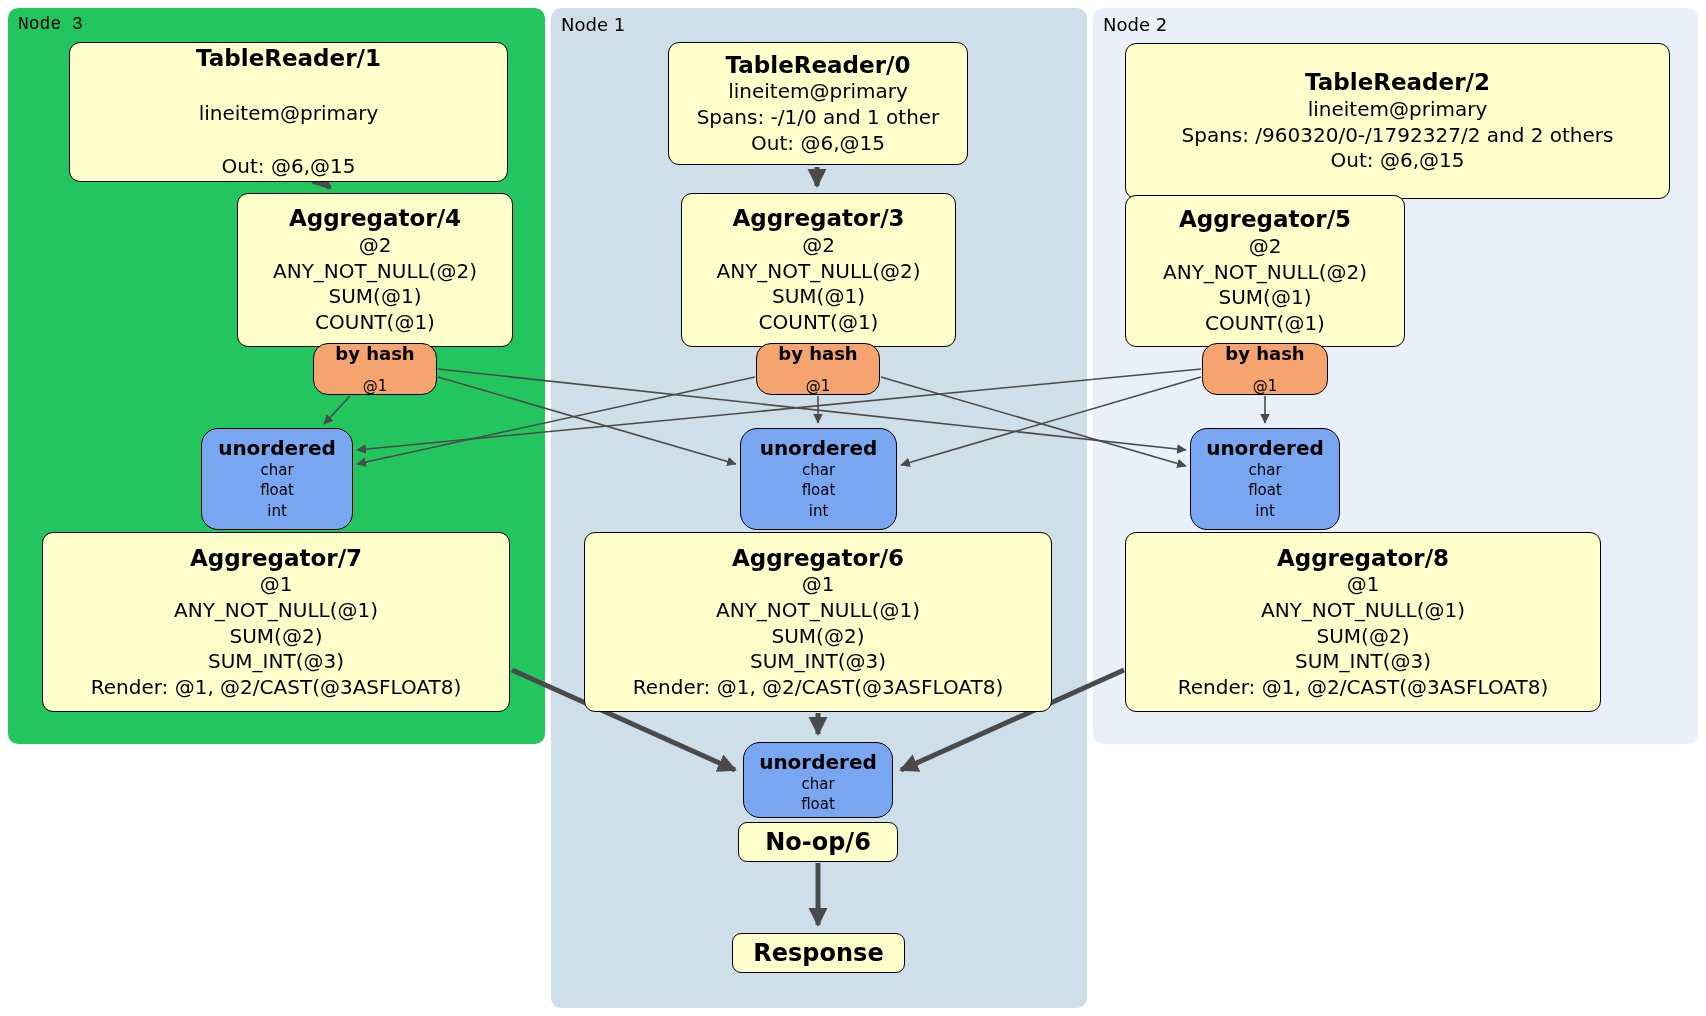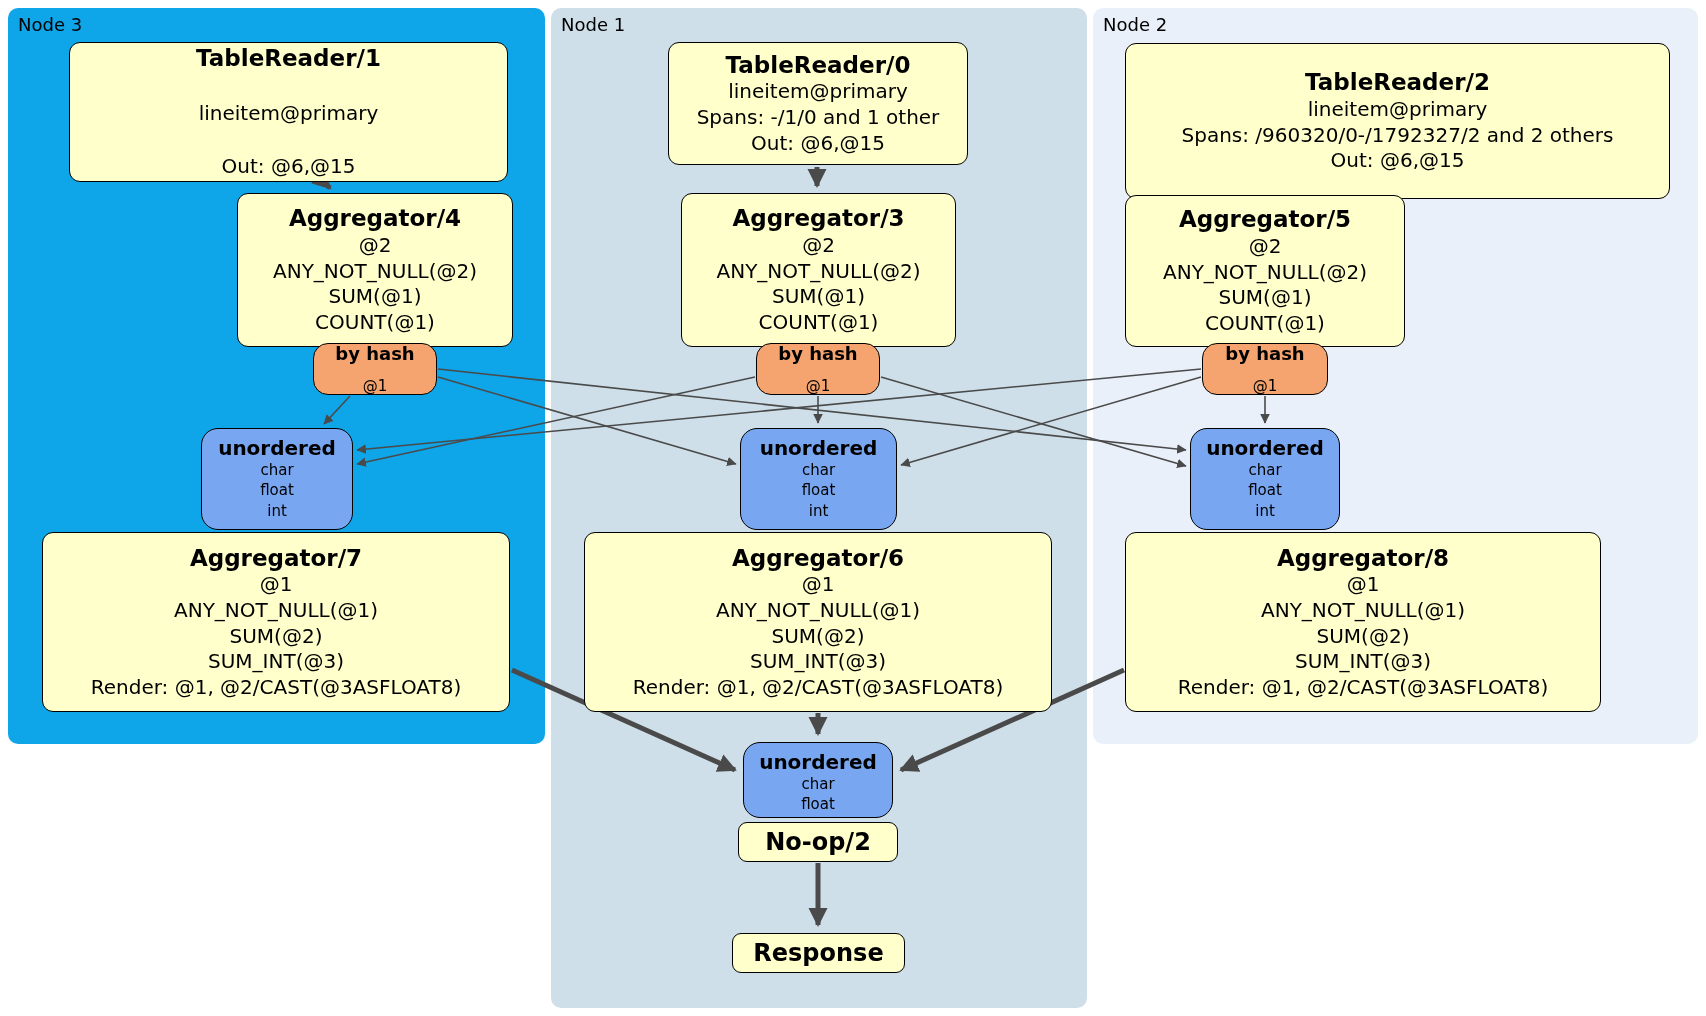--- a/index.html
+++ b/index.html
@@ -31,21 +31,21 @@
   }
   .sync .st{font-size:20px;font-weight:bold;line-height:1.2;}
   .sync .sl{font-size:15px;line-height:1.35;}
   .mini .bt{font-size:24px;}
 </style>
 </head>
 <body>
 
 <div class="canvas">
 
-  <div class="region" style="left:8px;top:8px;width:537px;height:736px;background:#0ea5e9;">
+  <div class="region" style="left:8px;top:8px;width:537px;height:736px;background:#22c55e;font-family:Liberation Mono, monospace;">
     <span class="region-label">Node 3</span>
   </div>
   <div class="region" style="left:551px;top:8px;width:536px;height:1000px;background:#cfdfe9;">
     <span class="region-label">Node 1</span>
   </div>
   <div class="region" style="left:1093px;top:8px;width:605px;height:736px;background:#eaf0fa;">
     <span class="region-label">Node 2</span>
   </div>
 
   <svg class="edges" width="1706" height="1016" viewBox="0 0 1706 1016">
@@ -188,20 +188,20 @@
     <div class="bl">Render: @1, @2/CAST(@3ASFLOAT8)</div>
   </div>
 
   <div class="sync" style="left:743px;top:742px;width:150px;height:76px;">
     <div class="st">unordered</div>
     <div class="sl">char</div>
     <div class="sl">float</div>
   </div>
 
   <div class="box mini" style="left:738px;top:822px;width:160px;height:40px;border-radius:9px;">
-    <div class="bt">No-op/2</div>
+    <div class="bt">No-op/6</div>
   </div>
 
   <div class="box mini" style="left:732px;top:933px;width:173px;height:40px;border-radius:9px;">
     <div class="bt">Response</div>
   </div>
 
 </div>
 
 </body></html>

